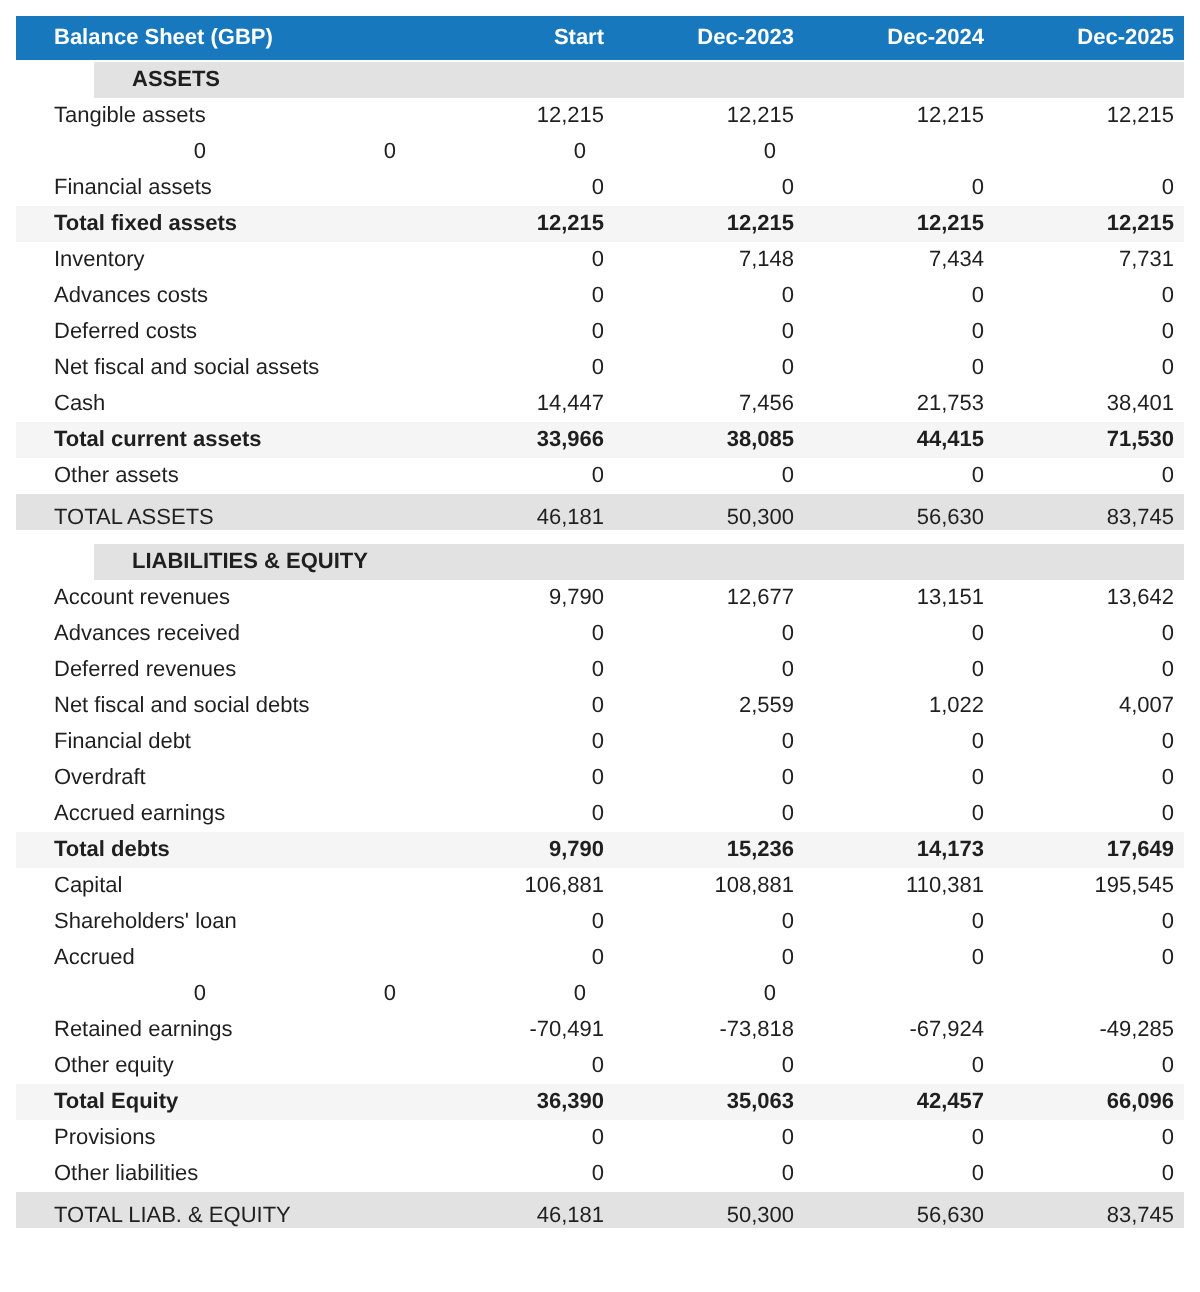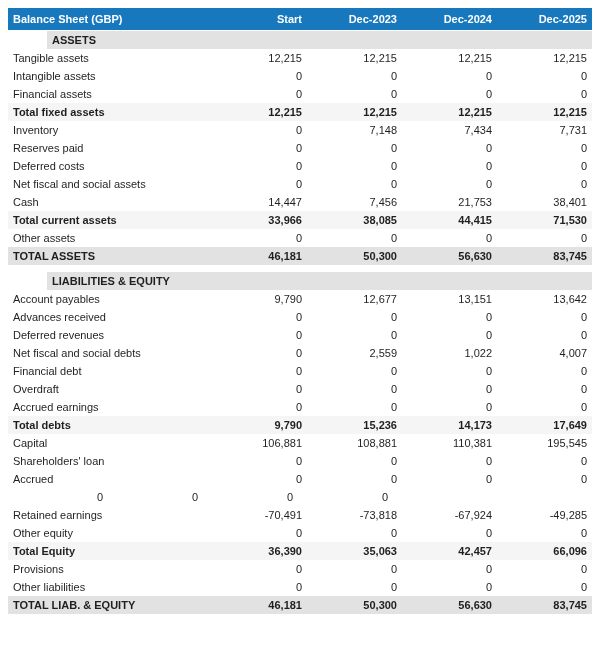--- a/index.html
+++ b/index.html
@@ -37,25 +37,26 @@
     font-weight: bold;
     margin-left: 39px;
   }
   #rows .row.section:not(:first-child) { margin-top: 7px; }
   .row.subtotal {
     background: var(--subtotal-bg, #f5f5f5);
     font-weight: bold;
   }
   .row.total {
     background: var(--total-bg, #e2e2e2);
-    font-weight: bold;
+    font-weight: normal;
+    align-items: flex-end;
   }
   .cell.label {
     flex: 1;
-    padding-left: 5px;
+    padding-left: 19px;
     text-align: left;
     white-space: nowrap;
     overflow: hidden;
   }
   .cell.num {
     width: 95px;
     text-align: right;
     white-space: nowrap;
   }
   .sheet .row { padding-right: 5px; }
@@ -81,21 +82,20 @@
         <div class="cell num"></div>
       </div>
       <div class="row item">
         <div class="cell label">Tangible assets</div>
         <div class="cell num">12,215</div>
         <div class="cell num">12,215</div>
         <div class="cell num">12,215</div>
         <div class="cell num">12,215</div>
       </div>
       <div class="row item">
-        <div class="cell label">Intangible assets</div>
         <div class="cell num">0</div>
         <div class="cell num">0</div>
         <div class="cell num">0</div>
         <div class="cell num">0</div>
       </div>
       <div class="row item">
         <div class="cell label">Financial assets</div>
         <div class="cell num">0</div>
         <div class="cell num">0</div>
         <div class="cell num">0</div>
@@ -109,21 +109,21 @@
         <div class="cell num">12,215</div>
       </div>
       <div class="row item">
         <div class="cell label">Inventory</div>
         <div class="cell num">0</div>
         <div class="cell num">7,148</div>
         <div class="cell num">7,434</div>
         <div class="cell num">7,731</div>
       </div>
       <div class="row item">
-        <div class="cell label">Reserves paid</div>
+        <div class="cell label">Advances costs</div>
         <div class="cell num">0</div>
         <div class="cell num">0</div>
         <div class="cell num">0</div>
         <div class="cell num">0</div>
       </div>
       <div class="row item">
         <div class="cell label">Deferred costs</div>
         <div class="cell num">0</div>
         <div class="cell num">0</div>
         <div class="cell num">0</div>
@@ -165,21 +165,21 @@
         <div class="cell num">83,745</div>
       </div>
       <div class="row section">
         <div class="cell label">LIABILITIES &amp; EQUITY</div>
         <div class="cell num"></div>
         <div class="cell num"></div>
         <div class="cell num"></div>
         <div class="cell num"></div>
       </div>
       <div class="row item">
-        <div class="cell label">Account payables</div>
+        <div class="cell label">Account revenues</div>
         <div class="cell num">9,790</div>
         <div class="cell num">12,677</div>
         <div class="cell num">13,151</div>
         <div class="cell num">13,642</div>
       </div>
       <div class="row item">
         <div class="cell label">Advances received</div>
         <div class="cell num">0</div>
         <div class="cell num">0</div>
         <div class="cell num">0</div>

